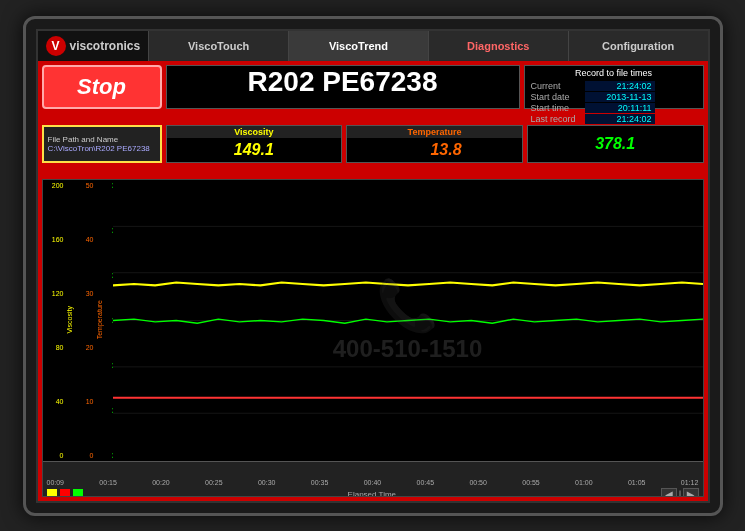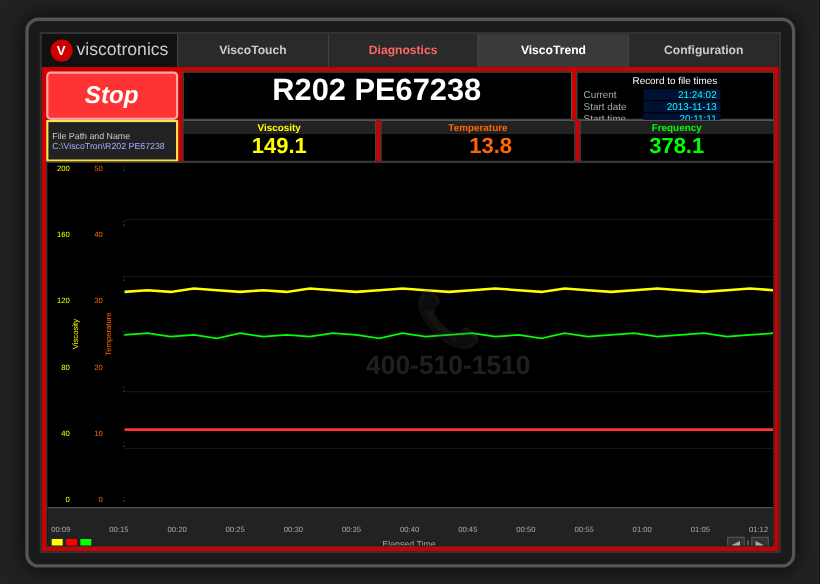--- a/index.html
+++ b/index.html
@@ -53,22 +53,22 @@
       background: #cc0000;
       display: flex;
       align-items: center;
       justify-content: center;
       color: white;
       font-weight: bold;
       font-size: 12px;
     }
     .logo-text {
       color: #ccc;
-      font-size: 16px;
-      font-weight: normal;
+      font-size: 12px;
+      font-weight: bold;
     }
     .nav-tabs {
       display: flex;
       flex: 1;
     }
     .nav-tab {
       flex: 1;
       display: flex;
       align-items: center;
       justify-content: center;
@@ -86,21 +86,21 @@
     .nav-tab.diagnostics {
       color: #ff6666;
     }
     
     .main-content {
       flex: 1;
       display: flex;
       flex-direction: column;
       background: #c00;
       padding: 4px;
-      gap: 0;
+      gap: 16px;
     }
     
     .header-row {
       display: flex;
       gap: 4px;
       height: 44px;
       flex-shrink: 0;
     }
     .stop-btn {
       background: #ff3333;
@@ -203,22 +203,23 @@
       flex: 0;
     }
     .metric-header.viscosity { color: yellow; background: #222; }
     .metric-header.temperature { color: #ff6600; background: #222; }
     .metric-header.frequency { color: #00ff00; background: #222; }
     .metric-value {
       flex: 1;
       display: flex;
       align-items: center;
       justify-content: center;
-      font-size: 20px;
-      font-weight: bold;
+      font-size: 16px;
+      font-weight: bold;
+      font-style: italic;
     }
     .metric-value.viscosity { color: yellow; background: #000; }
     .metric-value.temperature { color: #ff6600; background: #000; padding-left: 23px; }
     .metric-value.frequency { color: #00ff00; background: #000; }
     
     .chart-container {
       flex: 1;
       display: flex;
       flex-direction: column;
       background: #000;
@@ -316,22 +317,22 @@
 <div class="device-frame">
   <div class="screen">
 
     <div class="top-bar">
       <div class="logo-area">
         <div class="logo-icon">V</div>
         <span class="logo-text">viscotronics</span>
       </div>
       <div class="nav-tabs">
         <div class="nav-tab">ViscoTouch</div>
+        <div class="nav-tab active">ViscoTrend</div>
         <div class="nav-tab diagnostics">Diagnostics</div>
-        <div class="nav-tab active">ViscoTrend</div>
         <div class="nav-tab">Configuration</div>
       </div>
     </div>
 
     <div class="main-content">
 
       <div class="header-row">
         <div class="stop-btn">
           <span class="stop-btn-text">Stop</span>
         </div>
@@ -366,21 +367,20 @@
         </div>
         <div class="metric-panel">
           <div class="metric-header viscosity">Viscosity</div>
           <div class="metric-value viscosity">149.1</div>
         </div>
         <div class="metric-panel">
           <div class="metric-header temperature">Temperature</div>
           <div class="metric-value temperature">13.8</div>
         </div>
         <div class="metric-panel">
-          <div class="metric-header frequency">Frequency</div>
           <div class="metric-value frequency">378.1</div>
         </div>
       </div>
 
       <div class="chart-container">
         <div class="chart-area">
 
           <div class="y-axes">
 
             <div style="display:flex;flex-direction:row;align-items:stretch;">

